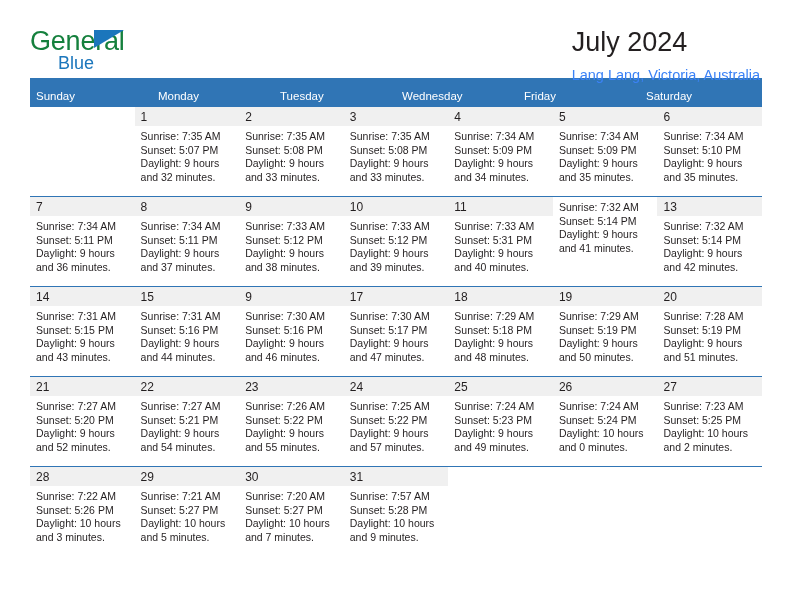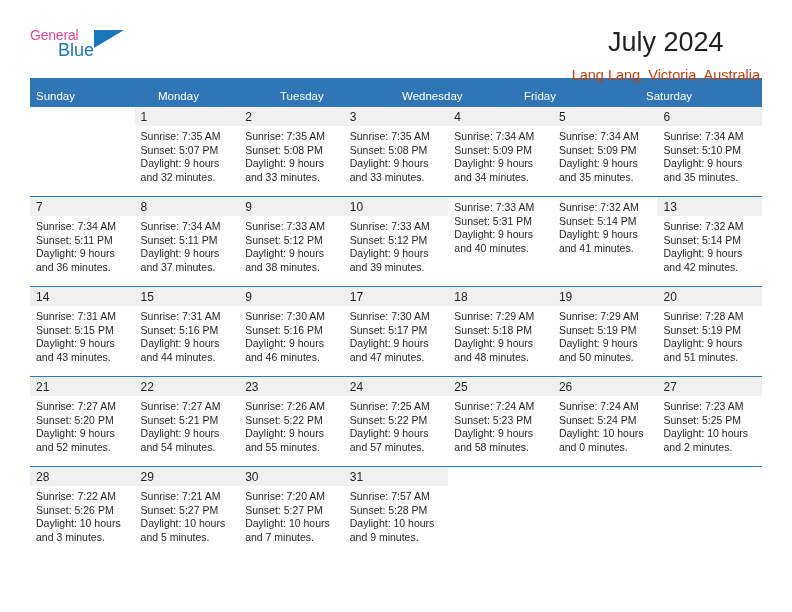--- a/index.html
+++ b/index.html
@@ -31,55 +31,55 @@
     height: 72px;
     box-sizing: border-box;
   }
   .logo {
     position: relative;
     width: 120px;
     height: 48px;
     line-height: 1;
   }
   .logo-general {
-    font-size: 14px;
-    color: #ec4899;
+    font-size: 27px;
+    color: #15803d;
     letter-spacing: -0.2px;
     display: block;
   }
   .logo-blue {
     font-size: 18px;
     color: #1b76bc;
     display: block;
     margin-top: -1px;
     margin-left: 28px;
   }
   .logo-tri {
     position: absolute;
     left: 64px;
     top: 2px;
     width: 0;
     height: 0;
     border-left: 30px solid #1b76bc;
     border-bottom: 18px solid transparent;
   }
   .titles {
-    text-align: center;
+    text-align: left;
     padding-right: 2px;
   }
   .cal-title {
     font-size: 27px;
     color: #231f20;
     line-height: 1.1;
     font-weight: normal;
     margin: 0;
   }
   .cal-subtitle {
     font-size: 14.5px;
-    color: #c2410c;
+    color: #3b82f6;
     margin-top: 9px;
   }
 
   
   .calendar {
     width: 732px;
     margin-top: 6px;
   }
   .dow-row {
     display: flex;
@@ -242,20 +242,21 @@
           <div class="cell">
             <div class="cell-daynum">10</div>
             <div class="cell-body">
               <div>Sunrise: 7:33 AM</div>
               <div>Sunset: 5:12 PM</div>
               <div>Daylight: 9 hours</div>
               <div>and 39 minutes.</div>
             </div>
           </div>
           <div class="cell">
+            <div class="cell-daynum">11</div>
             <div class="cell-body">
               <div>Sunrise: 7:33 AM</div>
               <div>Sunset: 5:31 PM</div>
               <div>Daylight: 9 hours</div>
               <div>and 40 minutes.</div>
             </div>
           </div>
           <div class="cell">
             <div class="cell-body">
               <div>Sunrise: 7:32 AM</div>
@@ -375,21 +376,21 @@
               <div>Daylight: 9 hours</div>
               <div>and 57 minutes.</div>
             </div>
           </div>
           <div class="cell">
             <div class="cell-daynum">25</div>
             <div class="cell-body">
               <div>Sunrise: 7:24 AM</div>
               <div>Sunset: 5:23 PM</div>
               <div>Daylight: 9 hours</div>
-              <div>and 58 minutes.</div>
+              <div>and 49 minutes.</div>
             </div>
           </div>
           <div class="cell">
             <div class="cell-daynum">26</div>
             <div class="cell-body">
               <div>Sunrise: 7:24 AM</div>
               <div>Sunset: 5:24 PM</div>
               <div>Daylight: 10 hours</div>
               <div>and 0 minutes.</div>
             </div>

